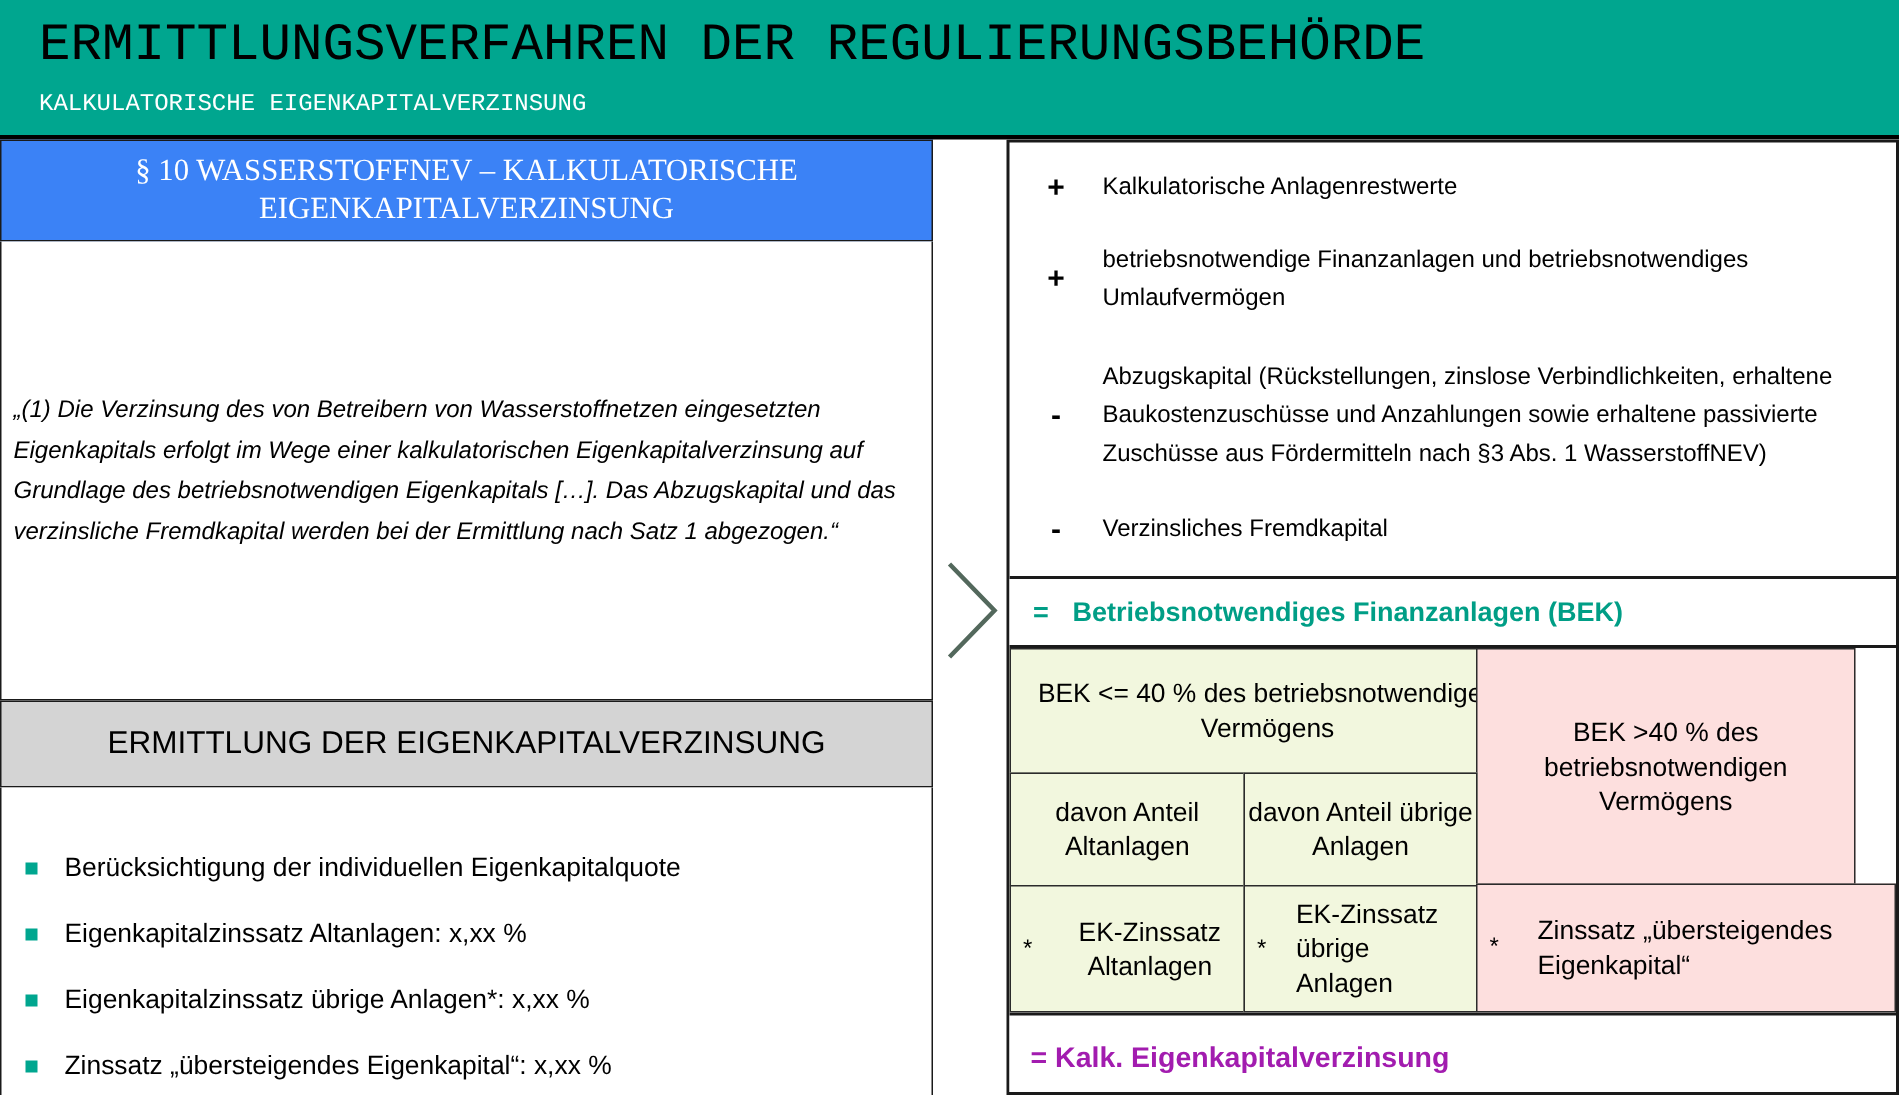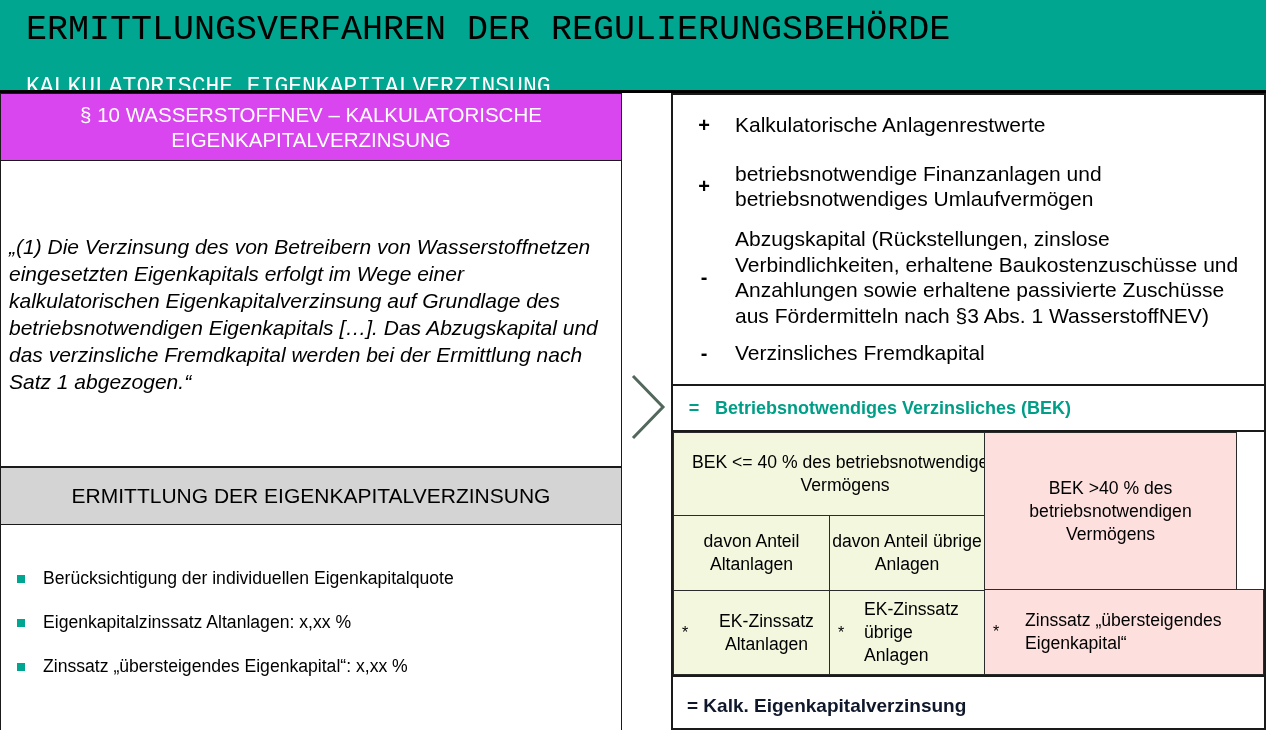--- a/index.html
+++ b/index.html
@@ -36,22 +36,22 @@
     left: 26px; top: 10px;
     font-size: 35px;
     line-height: 40px;
     font-weight: normal;
     color: #000000;
     letter-spacing: 0px;
     white-space: nowrap;
   }
   .banner-subtitle {
     position: absolute;
-    left: 26px; top: 74px;
-    font-size: 23px;
+    left: 26px; top: 56px;
+    font-size: 16px;
     line-height: 26px;
     font-weight: normal;
     color: #ffffff;
     white-space: nowrap;
   }
   .banner-rule {
     position: absolute;
     left: 0; top: 90px;
     width: 1266px;
     height: 3px;
@@ -64,28 +64,29 @@
     left: 0; top: 93px;
     width: 622px;
     height: 637px;
     box-sizing: border-box;
   }
   .lp-head-dark {
     position: absolute;
     left: 0; top: 0;
     width: 622px;
     height: 68px;
-    background: #d946ef;
+    background: #3b82f6;
     border: 1px solid #1a1a1a;
     box-sizing: border-box;
     display: flex;
     align-items: center;
     justify-content: center;
     text-align: center;
     padding: 0 22px;
+    font-family: Liberation Serif, serif;
   }
   .lp-head-dark span {
     color: #ffffff;
     font-size: 20.5px;
     line-height: 25px;
   }
   .lp-quote-box {
     position: absolute;
     left: 0; top: 68px;
     width: 622px;
@@ -94,21 +95,21 @@
     border: 1px solid #1a1a1a;
     border-top: none;
     box-sizing: border-box;
     display: flex;
     align-items: center;
   }
   .lp-quote-box p {
     margin: 0;
     padding: 0 12px 0 8px;
     font-style: italic;
-    font-size: 21px;
+    font-size: 16px;
     line-height: 27px;
   }
   .lp-head-gray {
     position: absolute;
     left: 0; top: 374px;
     width: 622px;
     height: 58px;
     background: #D4D4D4;
     border: 1px solid #1a1a1a;
     box-sizing: border-box;
@@ -187,21 +188,21 @@
     width: 62px;
     flex: 0 0 62px;
     text-align: center;
     font-size: 20px;
     font-weight: bold;
     line-height: 20px;
   }
   .calc-text {
     flex: 1 1 auto;
     padding-right: 10px;
-    font-size: 21px;
+    font-size: 16px;
     line-height: 25.5px;
   }
 
   .eq-row {
     position: absolute;
     left: 0; right: 0;
     top: 289px;
     height: 48px;
     border-top: 2px solid #1a1a1a;
     border-bottom: 2px solid #1a1a1a;
@@ -265,21 +266,21 @@
     bottom: 0;
     border-top: 2px solid #1a1a1a;
     box-sizing: border-box;
     background: #ffffff;
     padding-left: 14px;
     padding-top: 18px;
   }
   .result-row span {
     font-size: 19px;
     font-weight: bold;
-    color: #0f172a;
+    color: #a21caf;
   }
 </style>
 </head>
 <body>
 
 <div id="slide">
 
   <div class="banner">
     <div class="banner-title">ERMITTLUNGSVERFAHREN DER REGULIERUNGSBEHÖRDE</div>
     <div class="banner-subtitle">KALKULATORISCHE EIGENKAPITALVERZINSUNG</div>
@@ -305,20 +306,21 @@
         <li>
           <span class="sq"></span>
           <span>Berücksichtigung der individuellen Eigenkapitalquote</span>
         </li>
         <li>
           <span class="sq"></span>
           <span>Eigenkapitalzinssatz Altanlagen: x,xx %</span>
         </li>
         <li>
           <span class="sq"></span>
+          <span>Eigenkapitalzinssatz übrige Anlagen*: x,xx %</span>
         </li>
         <li>
           <span class="sq"></span>
           <span>Zinssatz „übersteigendes Eigenkapital“: x,xx %</span>
         </li>
 
       </ul>
 
     </div>
 
@@ -351,21 +353,21 @@
 
       <div class="calc-row" style="top:240px;height:36px;">
         <div class="calc-op">-</div>
         <div class="calc-text">Verzinsliches Fremdkapital</div>
       </div>
 
     </div>
 
     <div class="eq-row">
       <div class="eq-op">=</div>
-      <div class="eq-text">Betriebsnotwendiges Verzinsliches (BEK)</div>
+      <div class="eq-text">Betriebsnotwendiges Finanzanlagen (BEK)</div>
     </div>
 
     <div class="matrix">
 
       <div class="mcell green" style="left:0px;  top:0px;   width:344px; height:84px;">
         <span>BEK &lt;= 40 % des betriebsnotwendigen Vermögens</span>
       </div>
 
       <div class="mcell pink" style="left:311px; top:0px;   width:253px; height:158px;">
         <span>BEK &gt;40 % des betriebsnotwendigen Vermögens</span>

